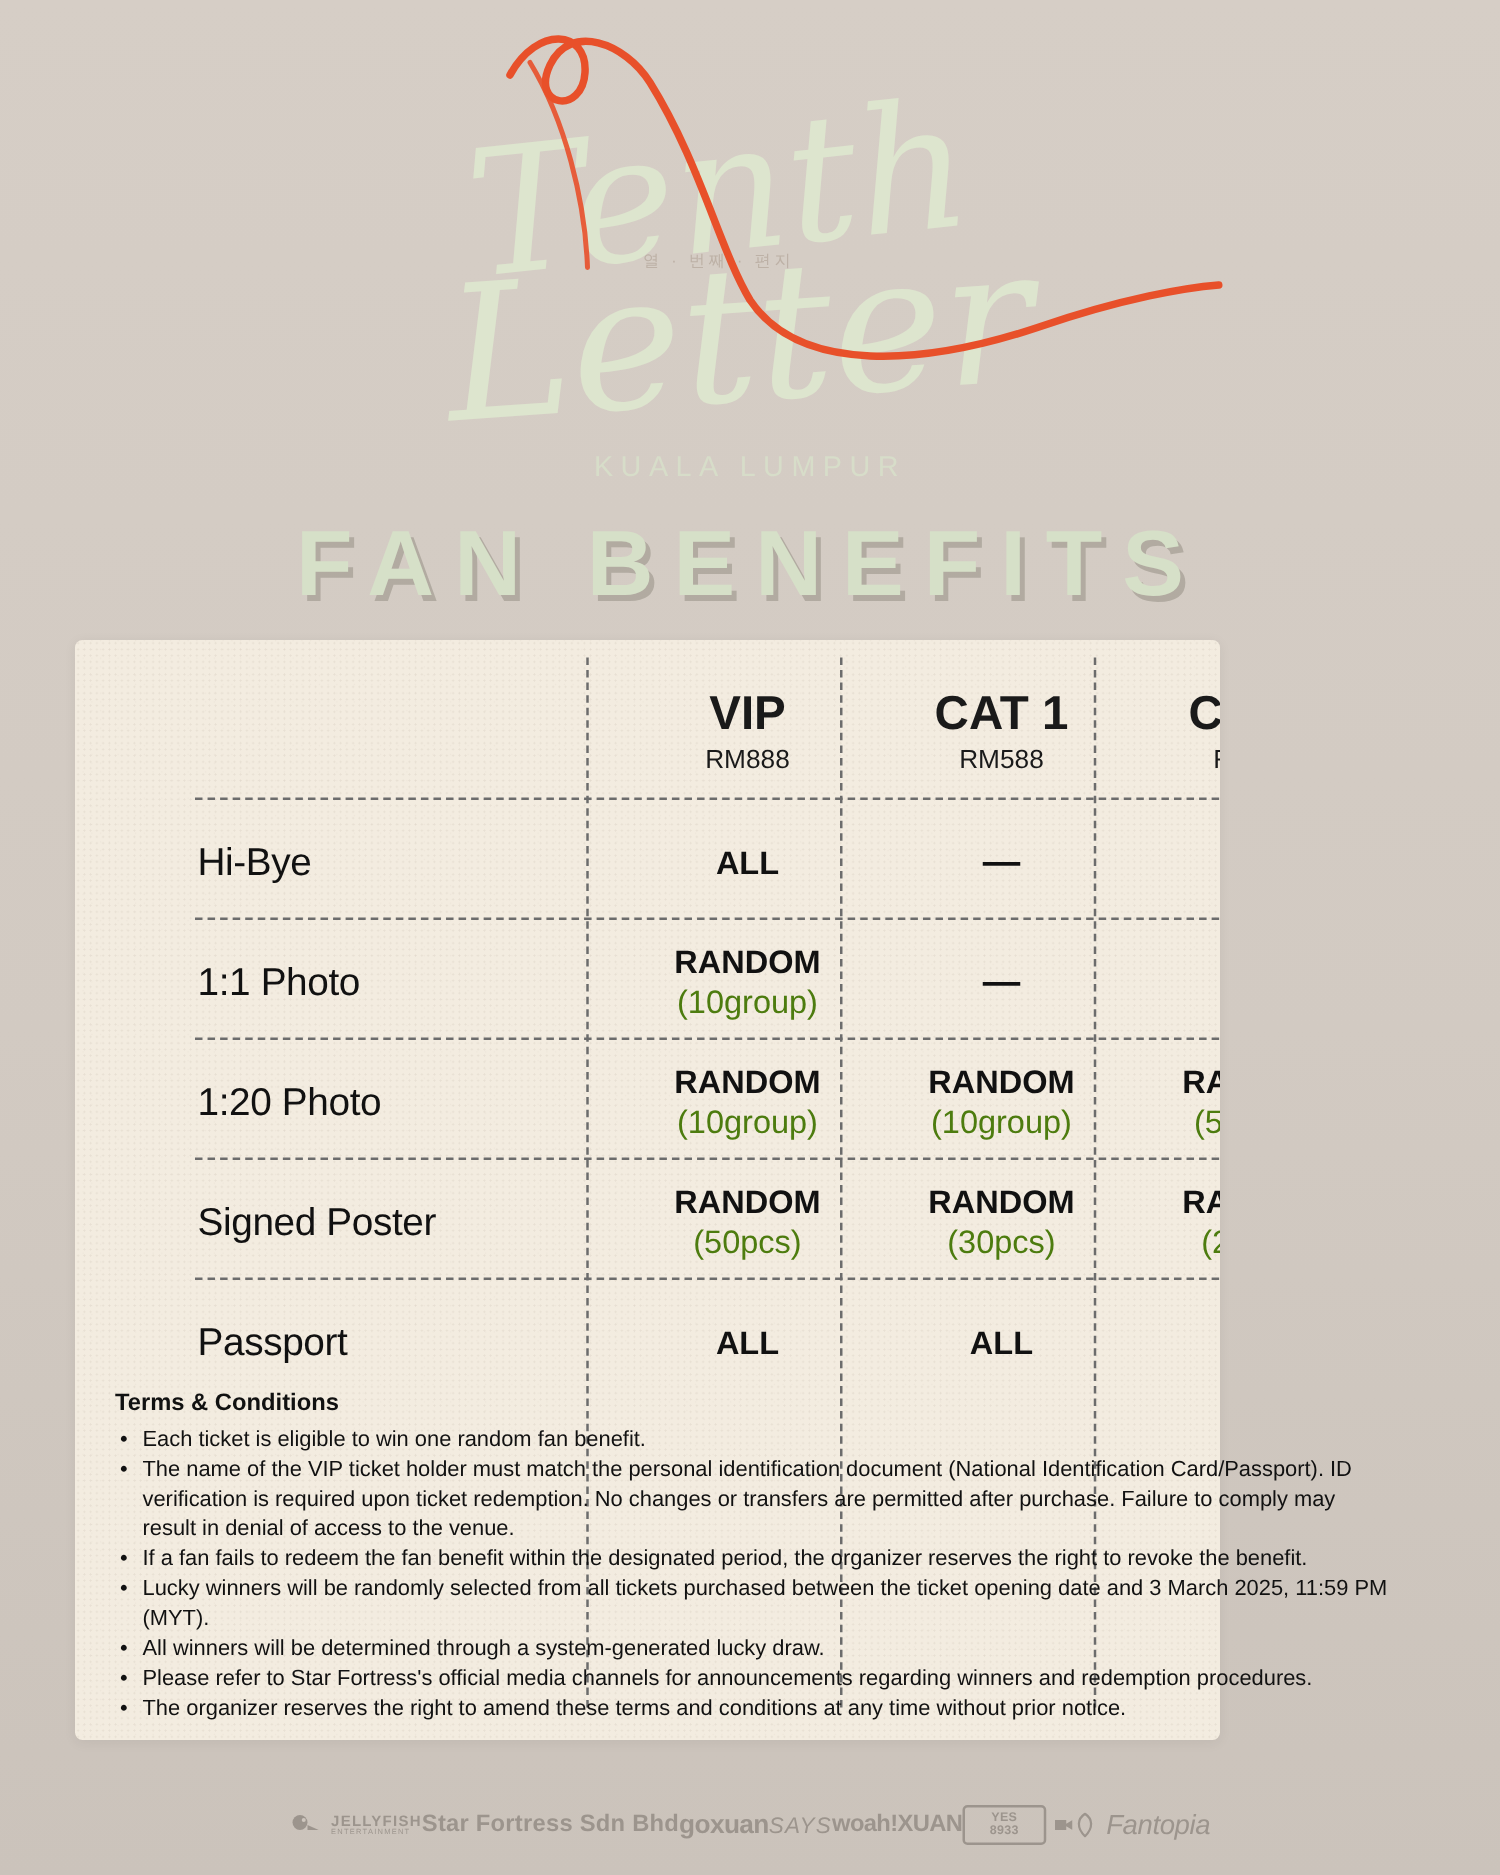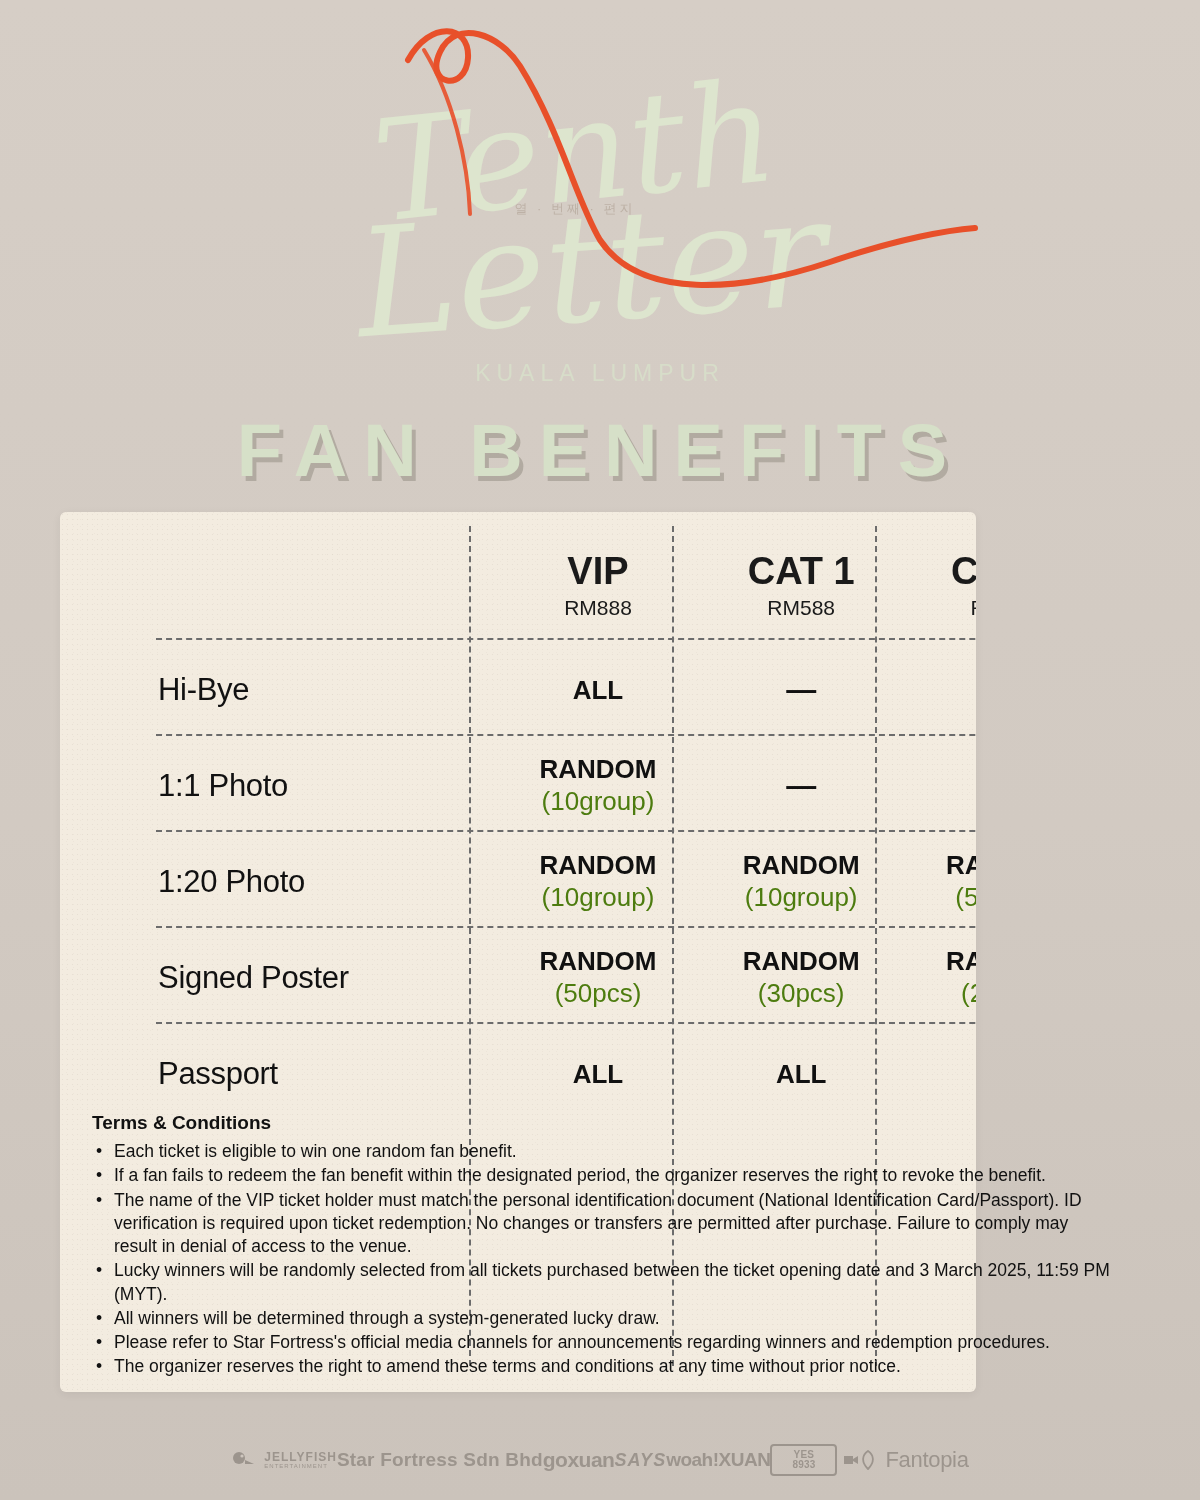--- a/index.html
+++ b/index.html
@@ -150,26 +150,26 @@
   
   .footer {
     position: absolute;
     left: 0; bottom: 24px; width: 1200px;
     display: flex; align-items: center; justify-content: center;
     opacity: 0.5;
   }
   .f-item { color: #6e6760; font-size: 19px; font-weight: 700; letter-spacing: 0.2px; white-space: nowrap; display:flex; align-items:center; gap:7px;}
   .f-jelly { font-size: 12px; letter-spacing: 1px; line-height:1.05; }
   .f-jelly small { display:block; font-size:6px; letter-spacing:1px; font-weight:400;}
-  .f-says { font-size: 18px; font-style: italic; font-weight: 700; letter-spacing: 1px; text-align: right;}
+  .f-says { font-size: 18px; font-style: italic; font-weight: 400; letter-spacing: 1px; text-align: right;}
   .f-goxuan { font-size: 21px; font-weight: 700; letter-spacing: -0.5px;}
   .f-woah { font-size: 19px; font-weight: 700; letter-spacing: -0.5px;}
   .f-xuan { font-size: 19px; font-weight: 700; letter-spacing: -0.5px;}
   .f-yes { font-size: 10px; font-weight: 700; line-height: 1; border:2px solid #6e6760; border-radius:4px; padding:4px 20px; text-align:center;}
-  .f-fant { font-size: 22px; font-weight: 400; letter-spacing: -0.3px;}
+  .f-fant { font-size: 22px; font-weight: 400; letter-spacing: -0.3px; font-style: italic;}
   .dot-ico { width: 26px; height: 18px; }
 </style>
 </head>
 <body>
 
 <div id="poster">
 
   <div class="logo-wrap">
     <svg class="logo-svg" width="1200" height="400" viewBox="0 0 1200 400">
 
@@ -297,22 +297,22 @@
         </td>
       </tr>
     </tbody>
       </table>
   </div>
 
   <div class="terms">
     <h3>Terms &amp; Conditions</h3>
     <ul>
       <li>Each ticket is eligible to win one random fan benefit.</li>
+      <li>The name of the VIP ticket holder must match the personal identification document (National Identification Card/Passport). ID verification is required upon ticket redemption. No changes or transfers are permitted after purchase. Failure to comply may result in denial of access to the venue.</li>
       <li>If a fan fails to redeem the fan benefit within the designated period, the organizer reserves the right to revoke the benefit.</li>
-      <li>The name of the VIP ticket holder must match the personal identification document (National Identification Card/Passport). ID verification is required upon ticket redemption. No changes or transfers are permitted after purchase. Failure to comply may result in denial of access to the venue.</li>
       <li>Lucky winners will be randomly selected from all tickets purchased between the ticket opening date and 3 March 2025, 11:59 PM (MYT).</li>
       <li>All winners will be determined through a system-generated lucky draw.</li>
       <li>Please refer to Star Fortress's official media channels for announcements regarding winners and redemption procedures.</li>
       <li>The organizer reserves the right to amend these terms and conditions at any time without prior notice.</li>
     </ul>
   </div>
 
   <div class="footer">
     <div class="f-item">
       <svg class="dot-ico" viewBox="0 0 26 18">

